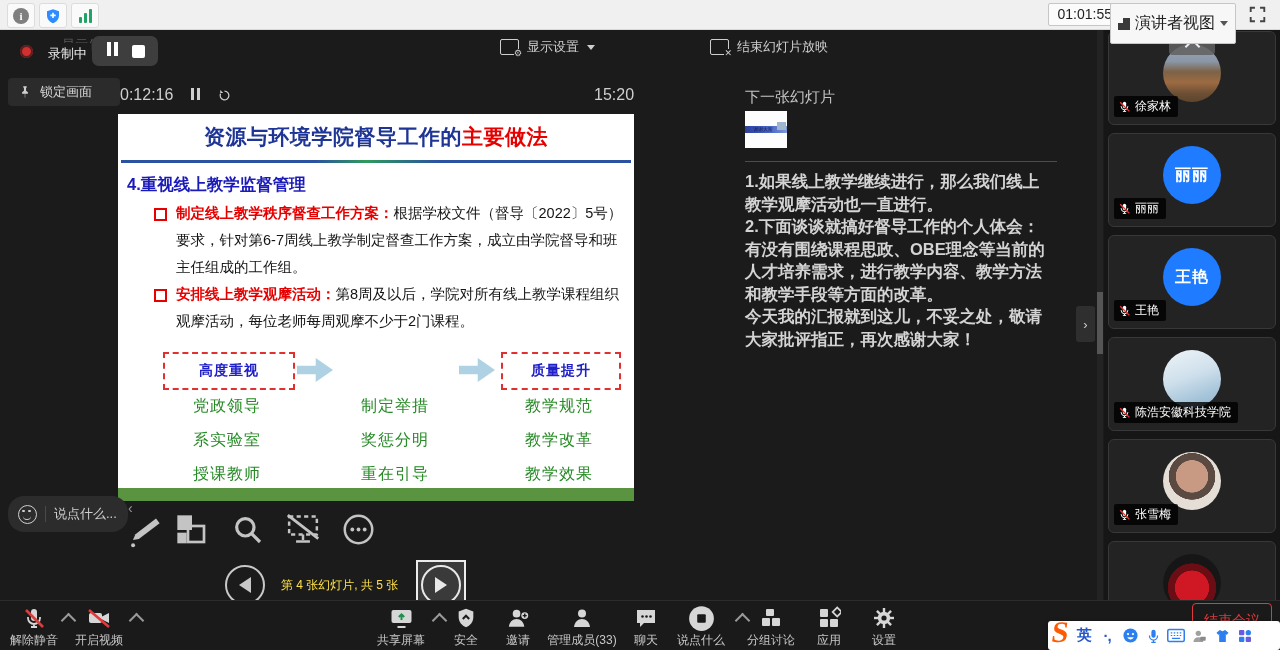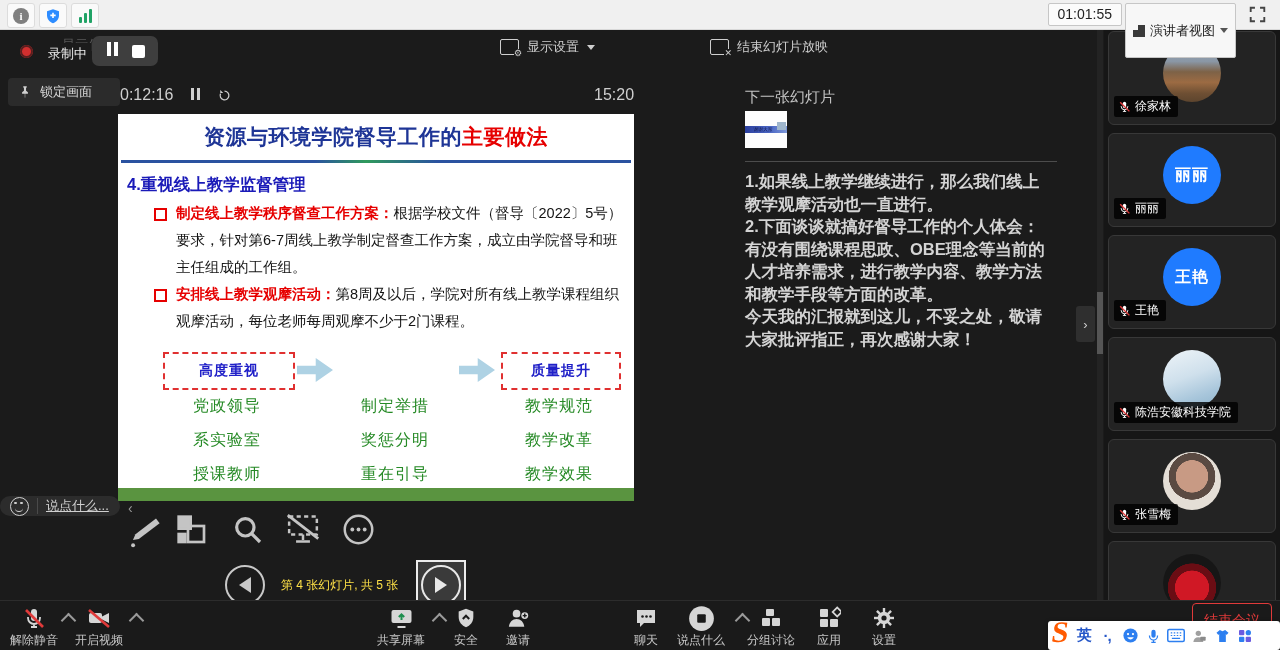--- a/index.html
+++ b/index.html
@@ -11,21 +11,21 @@
   }
   .abs{position:absolute;}
 
   
   #sysbar{left:0;top:0;width:1280px;height:29px;background:#f0f0f0;border-bottom:1px solid #d8d8d8;z-index:30;}
   .tray-box{position:absolute;top:3px;width:26px;height:23px;border:1px solid #dcdcdc;background:#fafafa;border-radius:3px;display:flex;align-items:center;justify-content:center;}
   .info-circle{width:16px;height:16px;border-radius:50%;background:#7f7f7f;color:#fff;font-size:11px;font-weight:bold;display:flex;align-items:center;justify-content:center;font-family:"Liberation Serif",serif;}
   .sig-bars{display:flex;align-items:flex-end;gap:2px;height:14px;}
   .sig-bars i{display:block;width:3px;background:#21a366;border-radius:1px;}
   #timebox{position:absolute;right:158px;top:3px;height:21px;line-height:21px;padding:0 9px;border:1px solid #c6c6c6;background:#fbfbfb;color:#222;font-size:14px;border-radius:2px;}
-  #viewbox{position:absolute;right:44px;top:3px;height:21px;border:1px solid #c6c6c6;background:#f7f7f7;border-radius:2px;display:flex;align-items:center;gap:5px;padding:16px 7px;color:#222;font-size:13px;}
+  #viewbox{position:absolute;right:44px;top:3px;height:21px;border:1px solid #c6c6c6;background:#f7f7f7;border-radius:2px;display:flex;align-items:center;gap:5px;padding:9px 7px;color:#222;font-size:16px;}
   .view-glyph{width:12px;height:12px;background:#3a3a3a;position:relative;}
   .view-glyph:before{content:"";position:absolute;left:0;top:0;width:5px;height:5px;background:#f7f7f7;}
   .caret-down{width:0;height:0;border-left:4px solid transparent;border-right:4px solid transparent;border-top:5px solid #555;}
 
   
   .dimhint{color:#585858;font-size:13px;z-index:1;}
   #recbar{left:0;top:30px;width:1106px;height:42px;z-index:2;}
   .recdot{position:absolute;left:20px;top:15px;width:13px;height:13px;border-radius:50%;background:#d22f2f;box-shadow:0 0 0 2px #5a1f1f inset;}
   .rec-pill{position:absolute;left:92px;top:6px;width:66px;height:30px;background:#3e3e3e;border-radius:7px;display:flex;align-items:center;justify-content:center;gap:13px;}
   .pausebars i{display:inline-block;width:4px;height:14px;background:#fff;margin:0 1.5px;}
@@ -62,21 +62,21 @@
   #notes-divider{left:745px;top:161px;width:312px;height:1px;background:#4c4c4c;z-index:2;}
   #notes{left:745px;top:170px;width:306px;color:#d4d4d4;font-size:16.5px;line-height:22.5px;z-index:2;word-break:break-all;}
   #notes p{margin:0;font-weight:bold;}
 
   
   #panel-handle{left:1076px;top:306px;width:19px;height:36px;background:#2f2f2f;border-radius:3px;color:#cfcfcf;font-size:13px;display:flex;align-items:center;justify-content:center;z-index:3;}
   #notes-scroll{left:1097px;top:30px;width:6px;height:570px;background:#232323;z-index:2;}
   #notes-thumb{left:1097px;top:292px;width:6px;height:62px;background:#555;z-index:3;}
 
   
-  #chatpill{left:0;top:496px;width:120px;height:20px;background:#2c2c2c;border-radius:16px;display:flex;align-items:center;z-index:3;color:#cfcfcf;text-decoration:underline;}
+  #chatpill{left:8px;top:496px;width:120px;height:36px;background:#2c2c2c;border-radius:16px;display:flex;align-items:center;z-index:3;color:#cfcfcf;}
   #chatpill .face{width:17px;height:17px;border-radius:50%;border:1.6px solid #cfcfcf;margin-left:10px;position:relative;}
   #chatpill .face:before{content:"";position:absolute;left:3px;top:4px;width:2.5px;height:2.5px;background:#cfcfcf;border-radius:50%;box-shadow:6px 0 0 #cfcfcf;}
   #chatpill .face:after{content:"";position:absolute;left:3.5px;bottom:3px;width:8px;height:4px;border-bottom:1.6px solid #cfcfcf;border-radius:0 0 8px 8px;}
   #chatpill .vdiv{width:1px;height:16px;background:#4a4a4a;margin:0 8px;}
   #chatpill .ph{font-size:13px;color:#cfcfcf;}
   #chat-collapse{left:128px;top:500px;color:#9a9a9a;font-size:14px;z-index:3;}
   .annbtn{position:absolute;top:510px;z-index:3;}
   #navrow{left:225px;top:563px;width:320px;height:44px;z-index:3;display:flex;align-items:center;}
   .navcirc{width:36px;height:36px;border:2.4px solid #c8c8c8;border-radius:50%;display:flex;align-items:center;justify-content:center;}
   .tri-l{width:0;height:0;border-top:8px solid transparent;border-bottom:8px solid transparent;border-right:12px solid #c8c8c8;}
@@ -408,20 +408,29 @@
           <circle cx="11" cy="7.5" r="4" fill="#d6d6d6"></circle>
           <path d="M3 21c.6-5 3.8-8 8-8s7.4 3 8 8z" fill="#d6d6d6"></path>
           <circle cx="19.5" cy="9.5" r="4.4" fill="#1a1a1a"></circle>
           <circle cx="19.5" cy="9.5" r="3.6" fill="#d6d6d6"></circle>
           <path d="M19.5 7.4v4.2M17.4 9.5h4.2" stroke="#1a1a1a" stroke-width="1.5"></path>
         </svg>
     </div>
     <div class="lb">邀请</div>
   </div>
 
+  <div class="titem" style="left:582px">
+    <div class="ic">
+      <svg width="24" height="24" viewBox="0 0 24 24">
+          <circle cx="12" cy="7.5" r="4" fill="#d6d6d6"></circle>
+          <path d="M4 21c.6-5 3.8-8 8-8s7.4 3 8 8z" fill="#d6d6d6"></path>
+        </svg>
+    </div>
+    <div class="lb">管理成员(33)</div>
+  </div>
 
   <div class="titem" style="left:646px">
     <div class="ic">
       <svg width="24" height="24" viewBox="0 0 24 24">
           <path d="M3 4h18v13H10l-4 4v-4H3z" fill="#d6d6d6"></path>
           <circle cx="8.5" cy="10.5" r="1.3" fill="#1a1a1a"></circle>
           <circle cx="12.5" cy="10.5" r="1.3" fill="#1a1a1a"></circle>
           <circle cx="16.5" cy="10.5" r="1.3" fill="#1a1a1a"></circle>
         </svg>
     </div>

